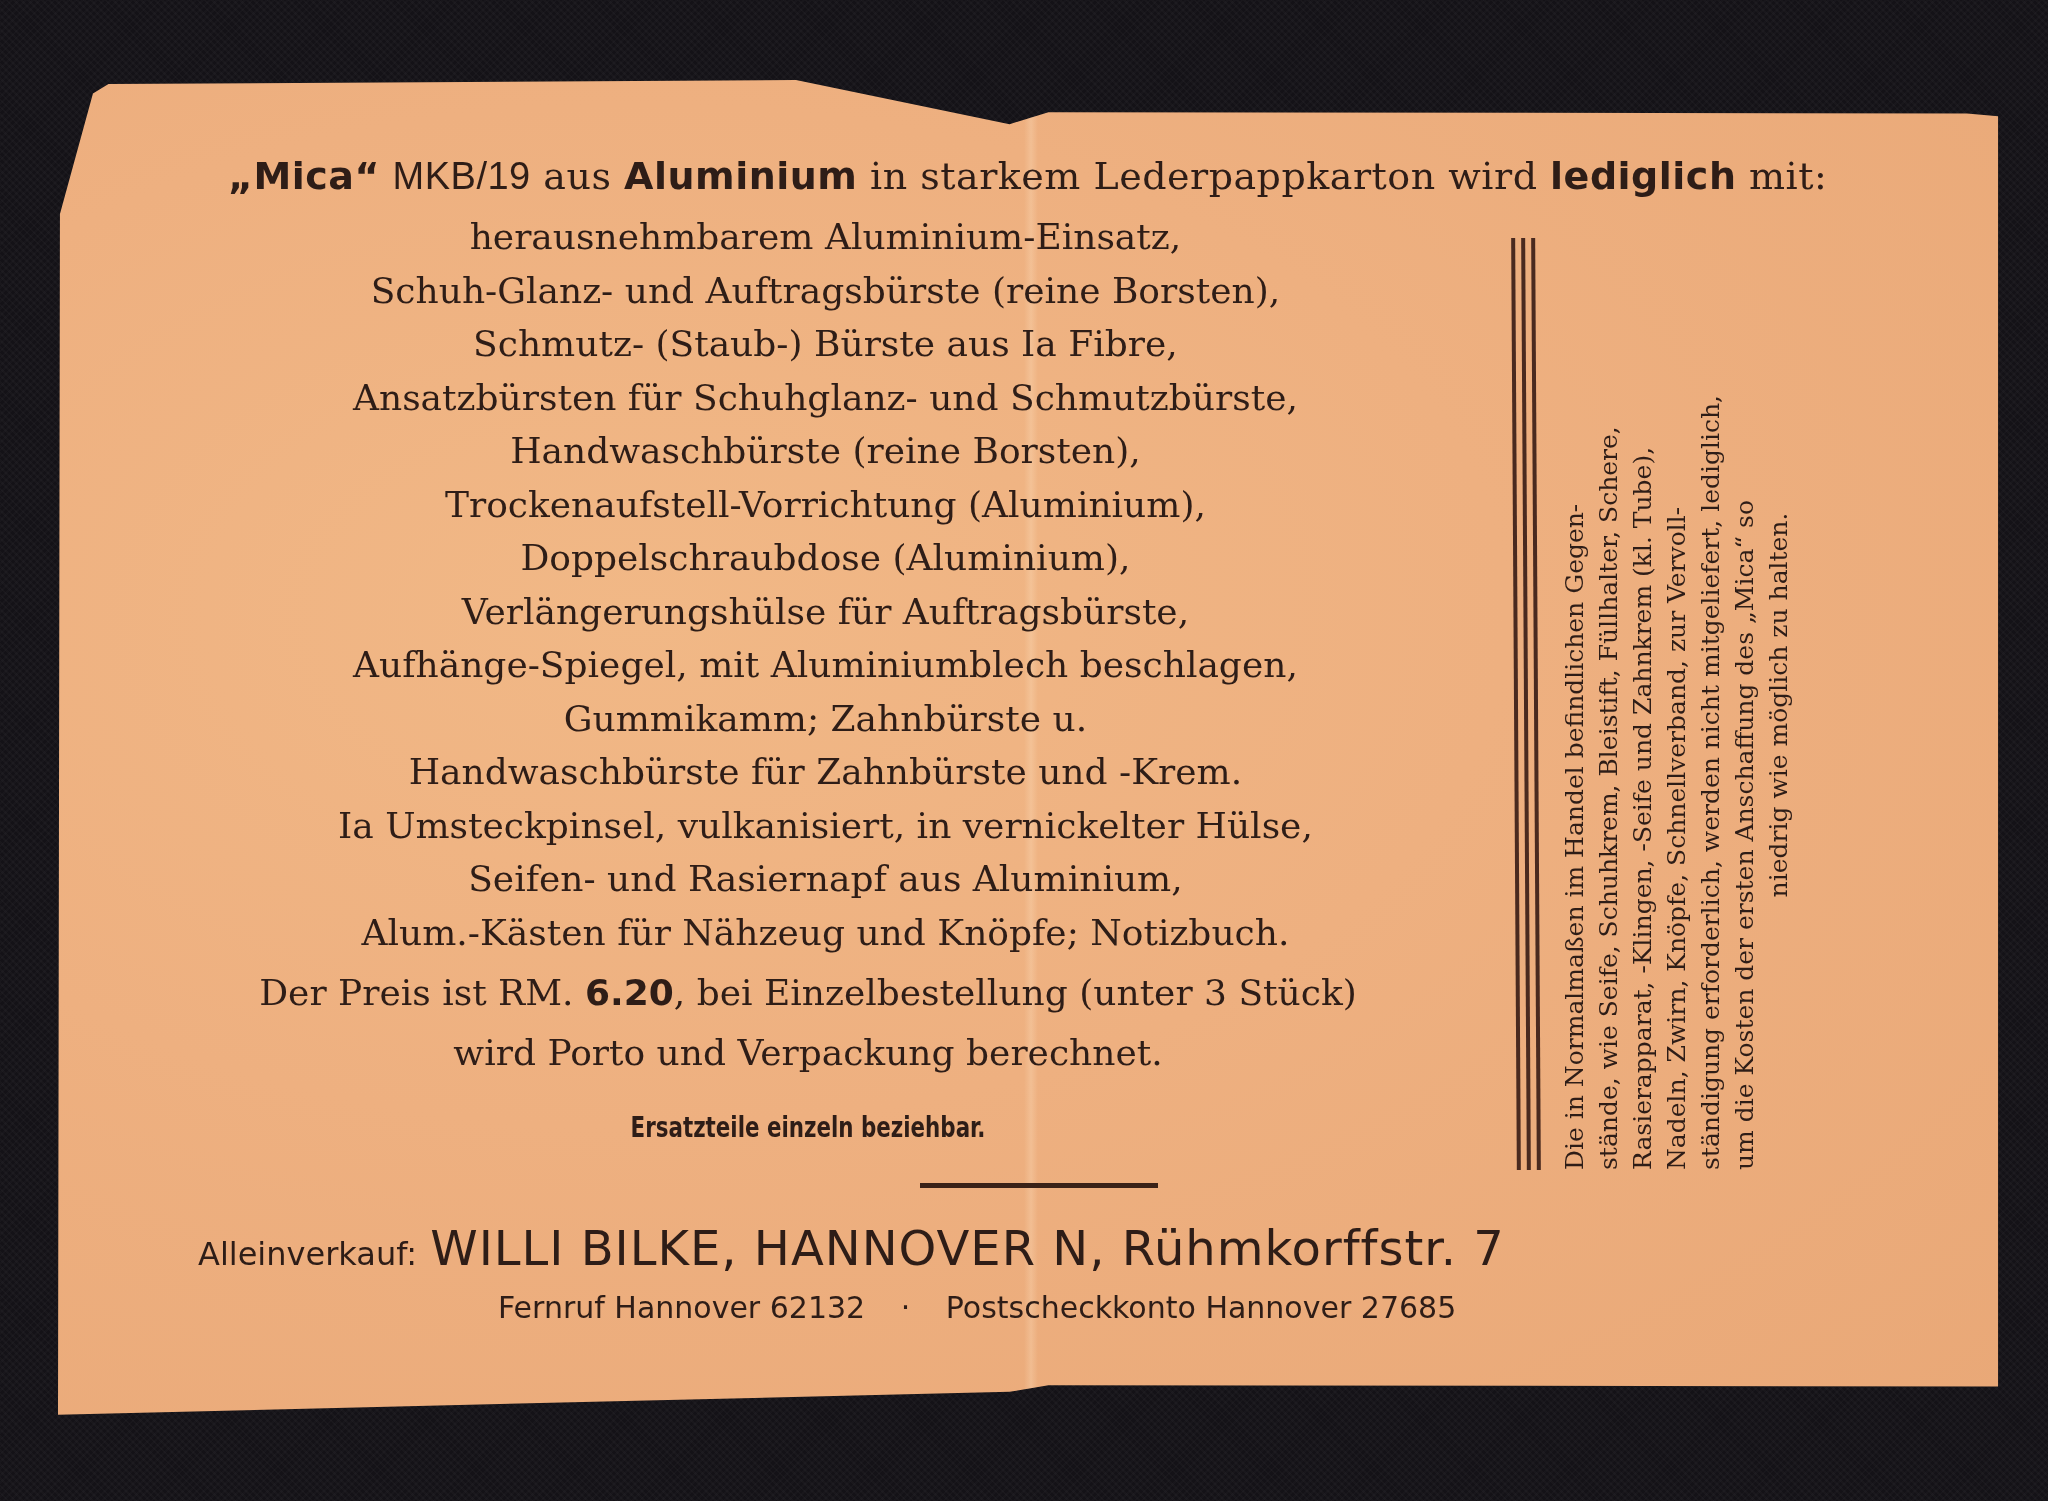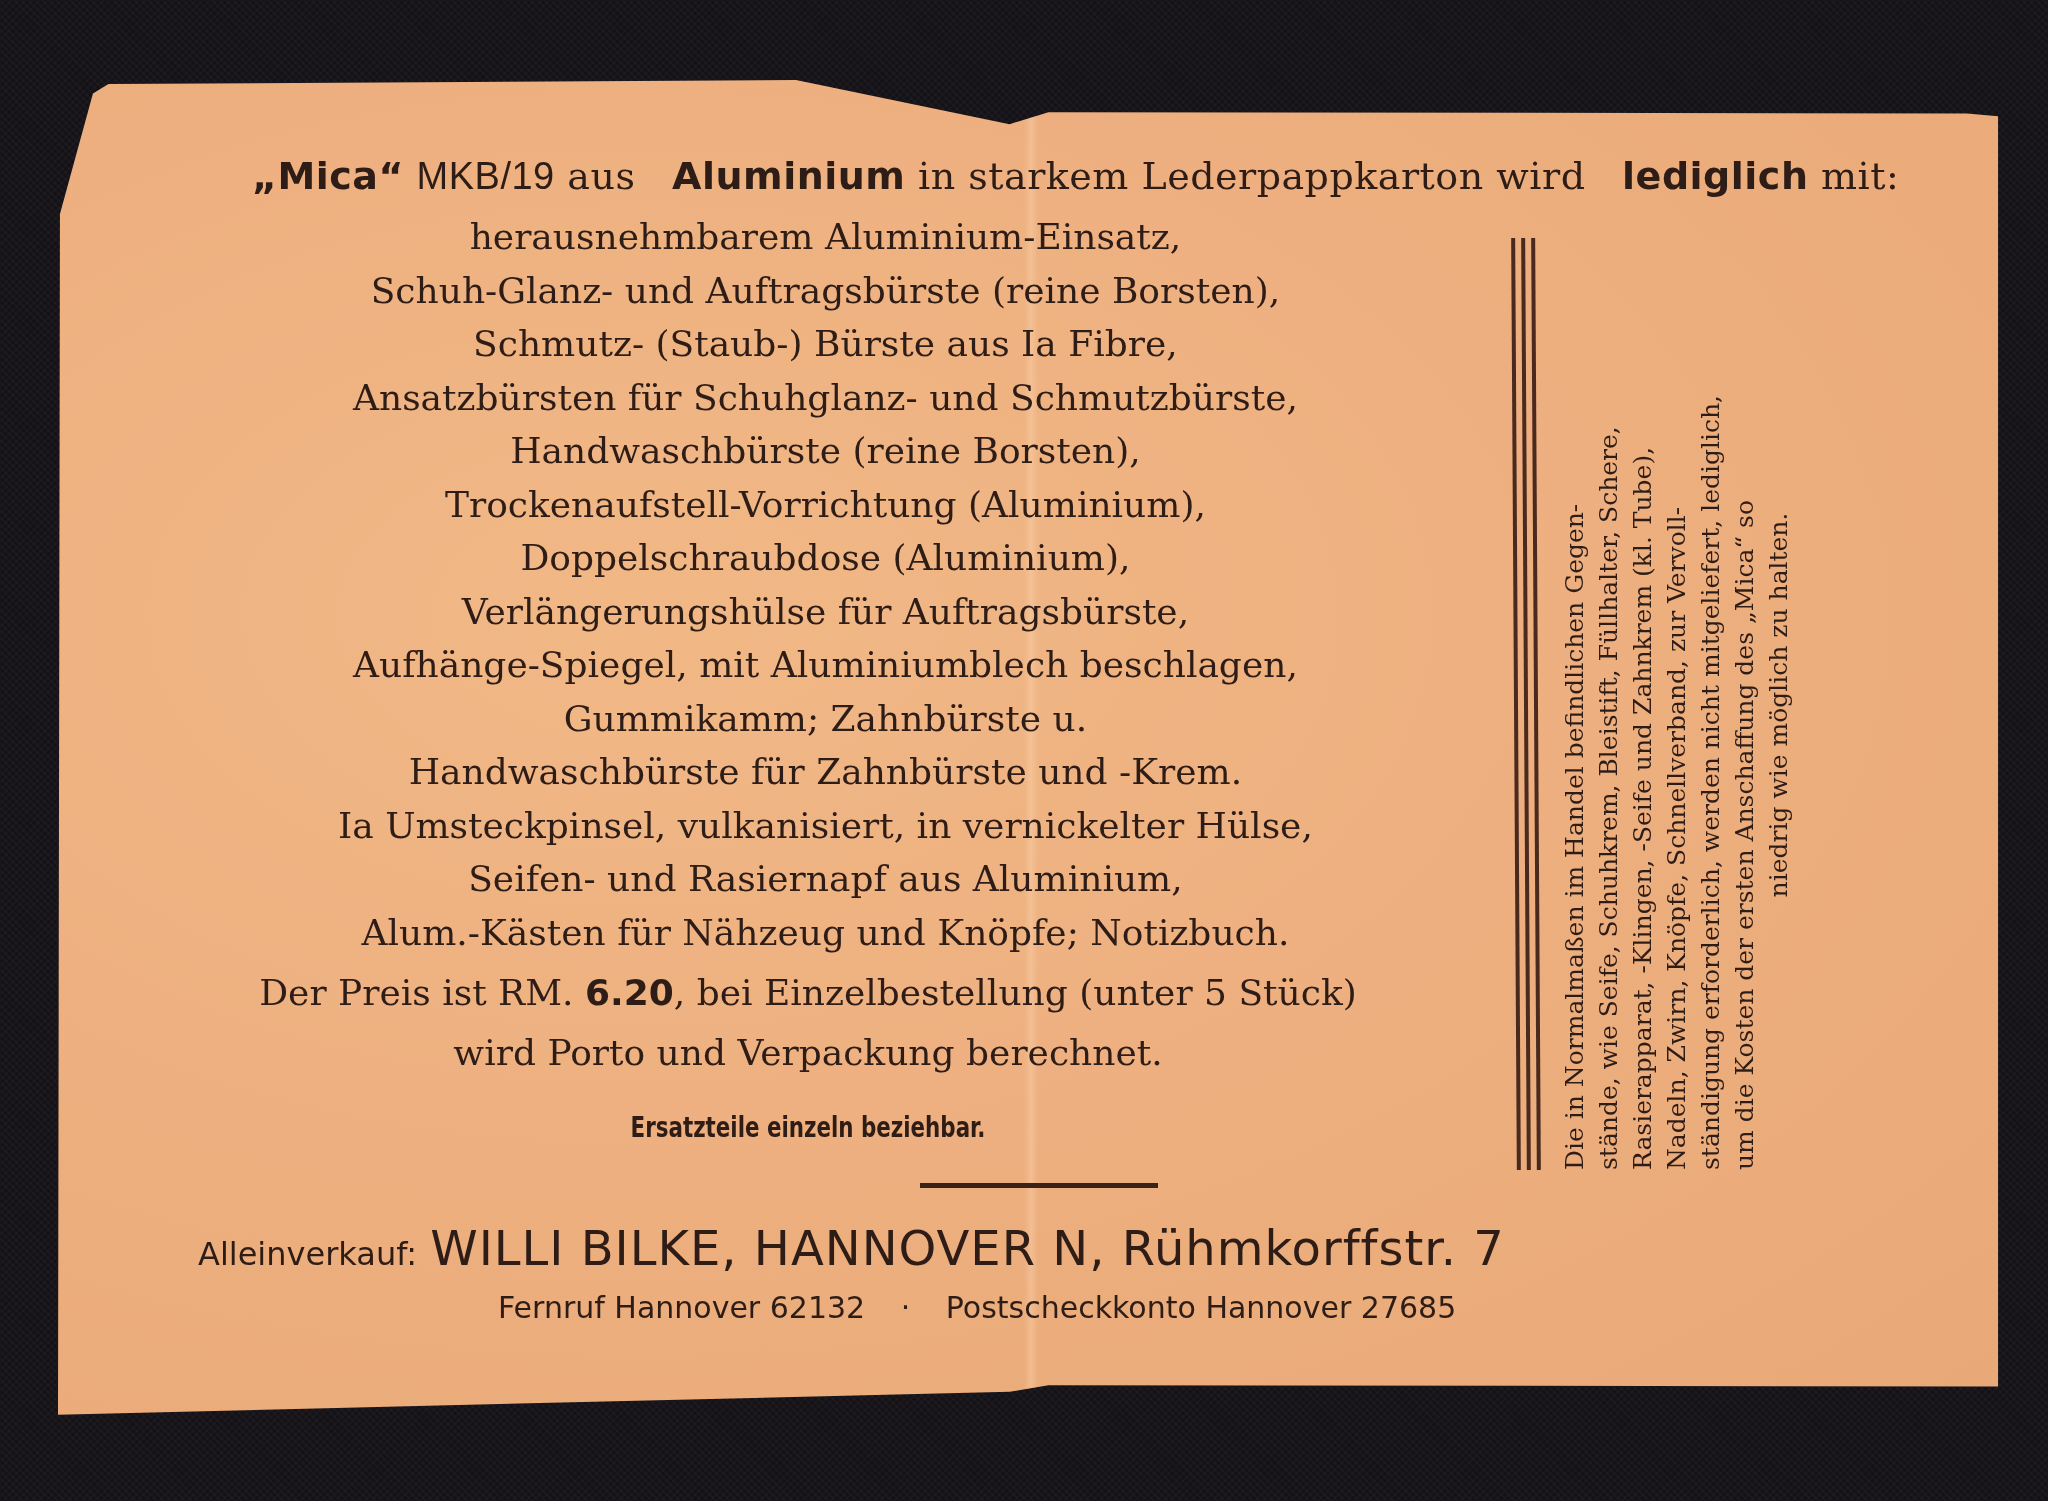--- a/index.html
+++ b/index.html
@@ -40,21 +40,21 @@
       background: linear-gradient(90deg, rgba(255,255,255,0) 0%, rgba(255,230,200,0.28) 50%, rgba(255,255,255,0) 100%);
     }
     .headline {
       position: absolute;
       left: 170px;
       top: 74px;
       font-size: 38px;
       white-space: nowrap;
       letter-spacing: 0.5px;
     }
-    .headline .bold { font-weight: bold; font-family: "DejaVu Sans", sans-serif; margin-left: 24px; }
+    .headline .bold { font-weight: bold; font-family: "DejaVu Sans", sans-serif; }
     .headline .sans { font-family: "Liberation Sans", sans-serif; }
     .items {
       position: absolute;
       left: 280px;
       top: 130px;
       font-size: 36px;
       line-height: 53.5px;
       margin: 0;
       padding: 0;
       list-style: none;
@@ -174,21 +174,21 @@
     <li>Gummikamm; Zahnbürste u.</li>
     <li>Handwaschbürste für Zahnbürste und -Krem.</li>
     <li>Ia Umsteckpinsel, vulkanisiert, in vernickelter Hülse,</li>
     <li>Seifen- und Rasiernapf aus Aluminium,</li>
     <li>Alum.-Kästen für Nähzeug und Knöpfe; Notizbuch.</li>
   </ul>
 
   <div class="price">
     <div>
       <span>Der Preis ist RM.</span>
-      <span class="amount">6.20</span><span>, bei Einzelbestellung (unter 5 Stück)</span>
+      <span class="amount">6.20</span><span>, bei Einzelbestellung (unter 3 Stück)</span>
     </div>
     <div>wird Porto und Verpackung berechnet.</div>
   </div>
 
   <div class="parts">Ersatzteile einzeln beziehbar.</div>
 
   <div class="divider"></div>
 
   <div class="vendor">
     <span class="label">Alleinverkauf:</span>

